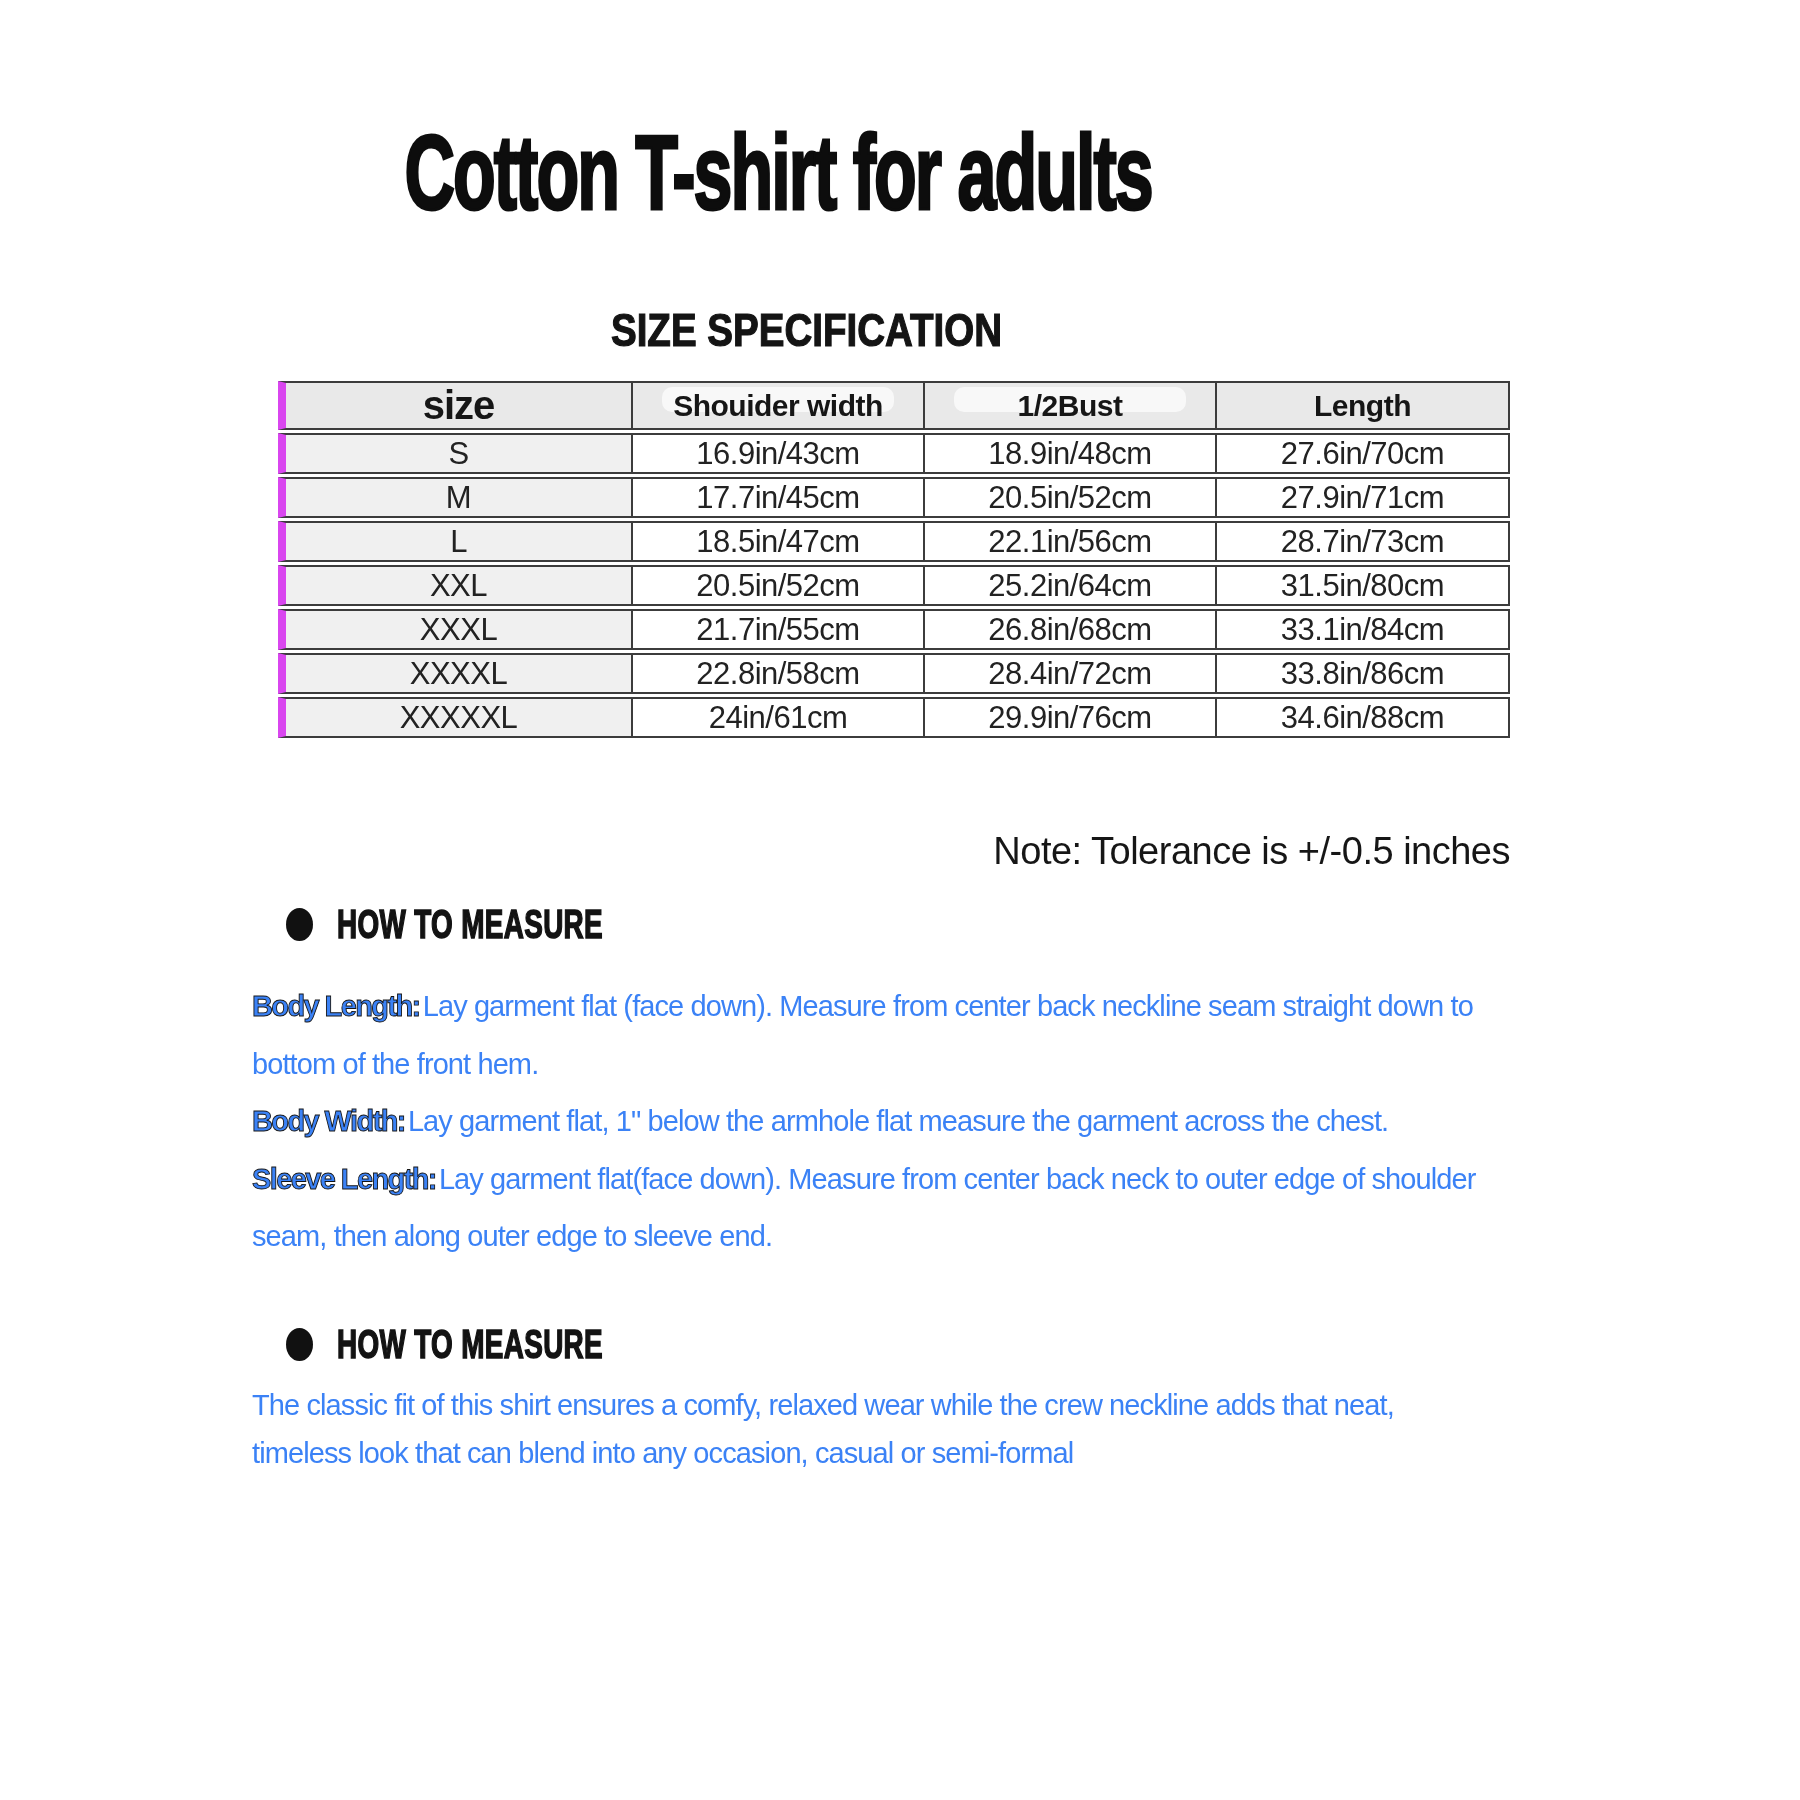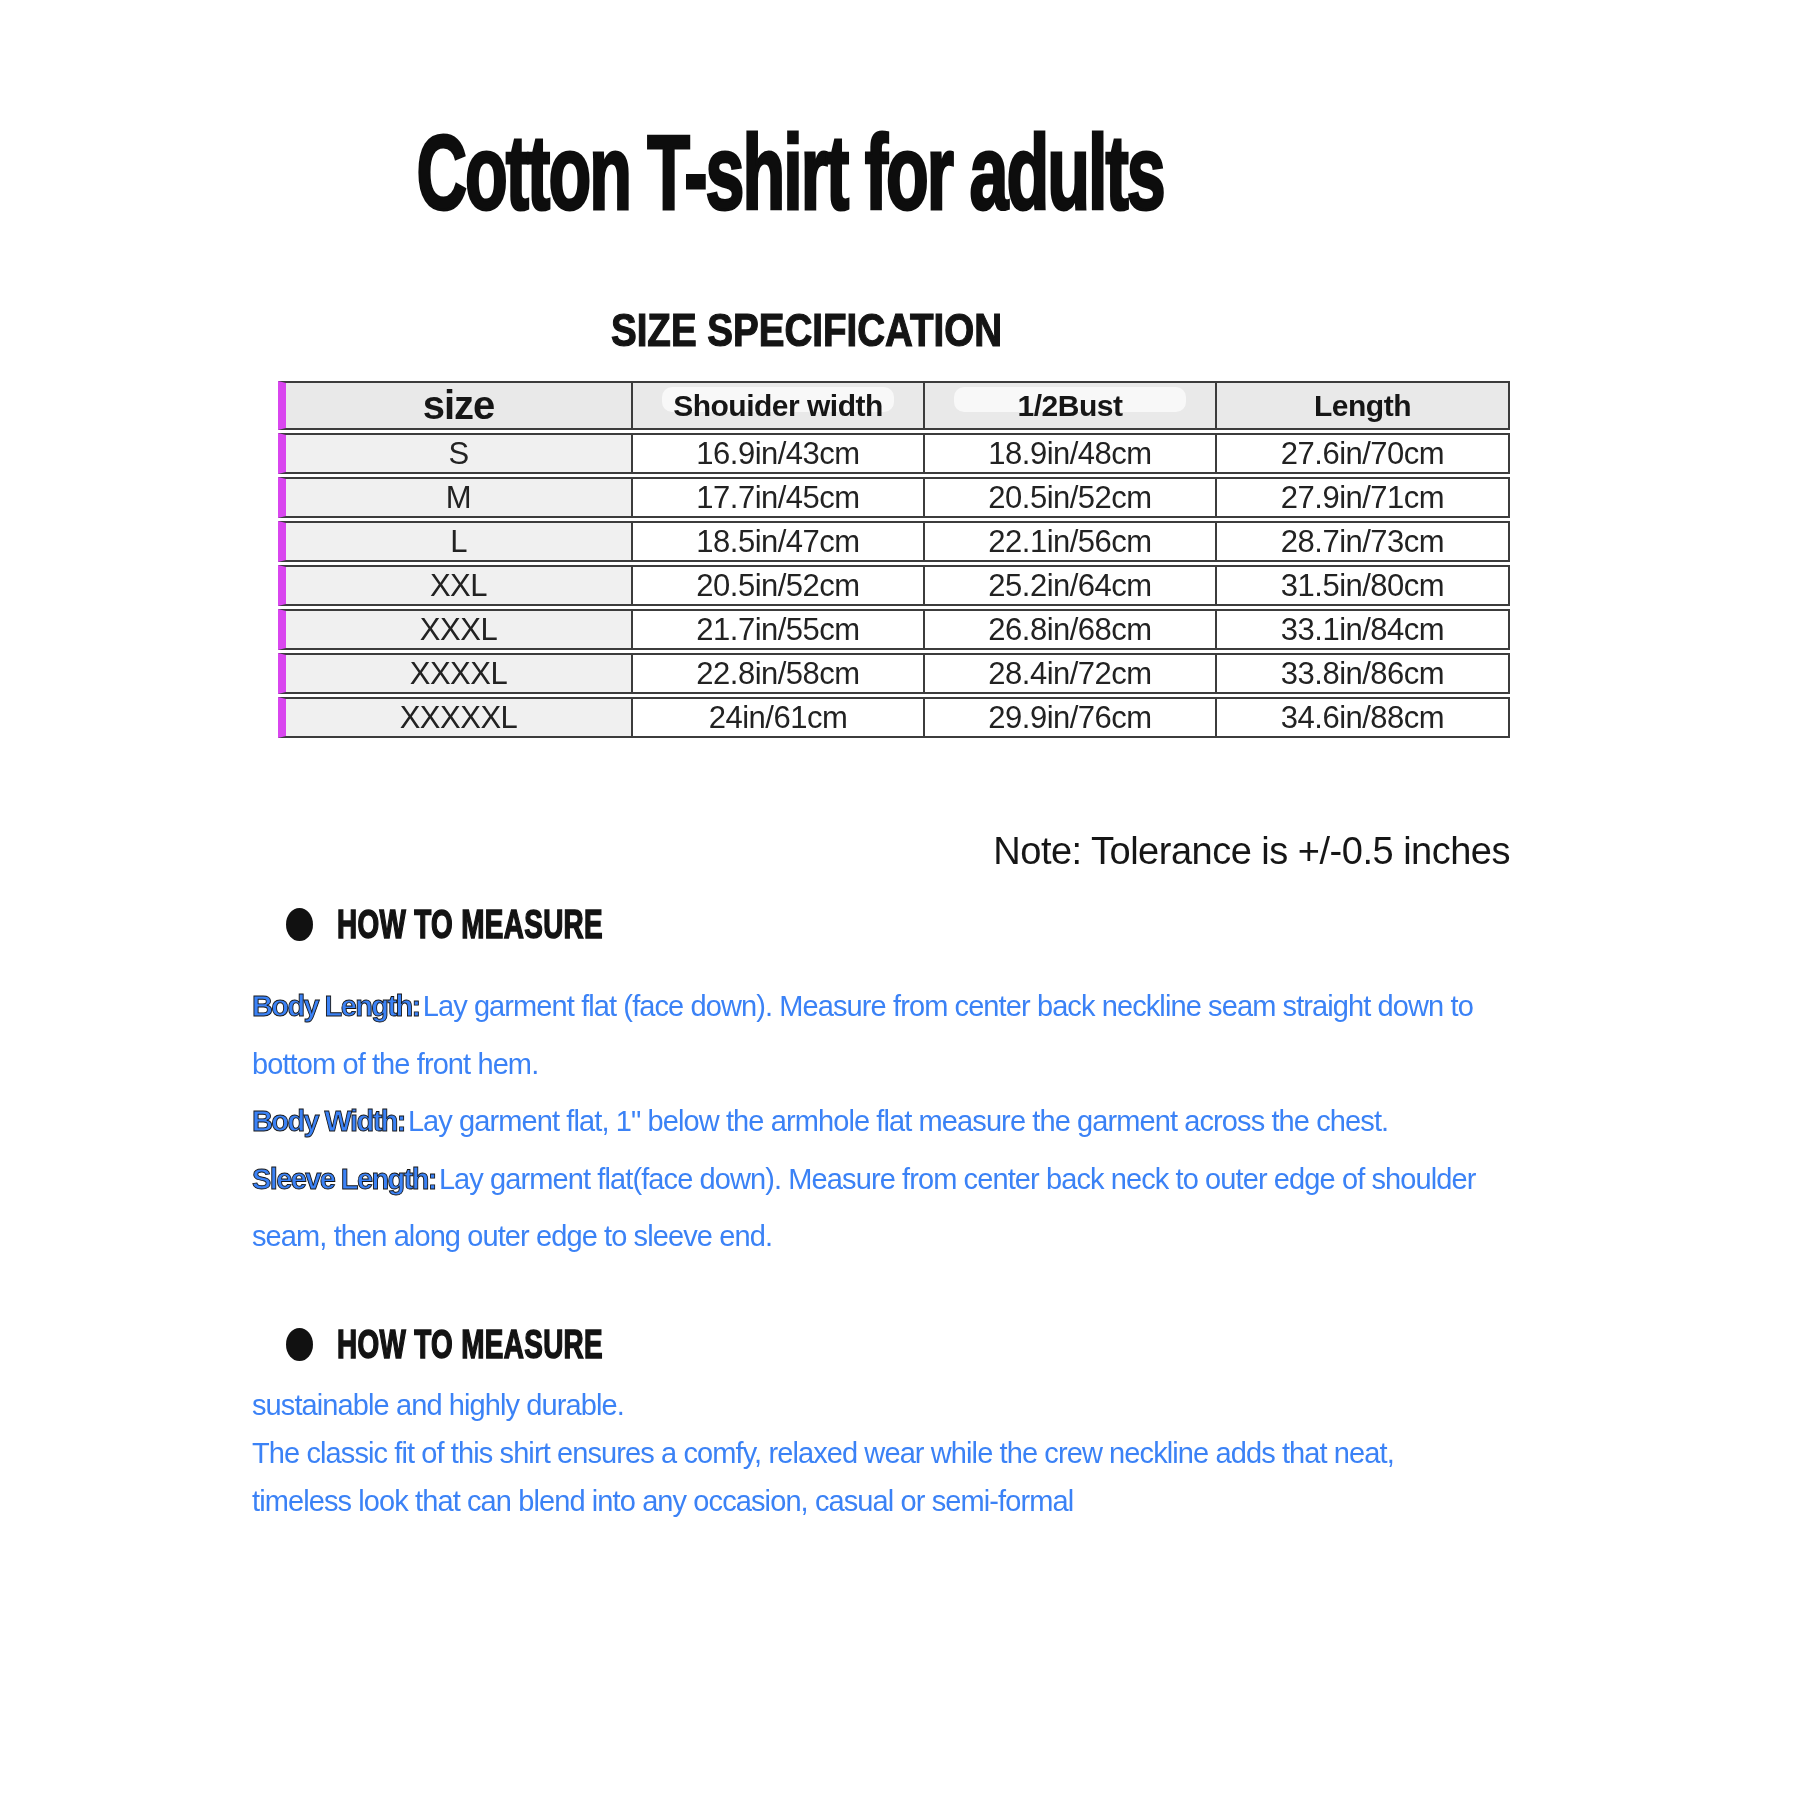--- a/index.html
+++ b/index.html
@@ -6,21 +6,21 @@
   .canvas {
     position:relative;
     width:1800px; height:1800px;
     background:#ffffff;
     overflow:hidden;
     font-family:"Liberation Sans","DejaVu Sans",sans-serif;
     color:#1b1b1b;
   }
 
   
-  .title-wrap { position:absolute; top:112px; left:12px; width:1556px; text-align:center; }
+  .title-wrap { position:absolute; top:112px; left:0; width:1556px; text-align:center; }
   .title-inner {
     display:inline-block; white-space:nowrap;
     font-size:106px; font-weight:900; letter-spacing:-3px; color:#0d0d0d;
     transform:scaleX(0.66); transform-origin:center;
     -webkit-text-stroke:3px #0d0d0d;
   }
 
   
   .spec-heading-wrap { position:absolute; top:302px; left:4px; width:1604px; text-align:center; }
   .spec-heading-inner {
@@ -185,18 +185,17 @@
       <div class="line"><span class="lbl">Body Width:</span><span>Lay garment flat, 1" below the armhole flat measure the garment across the chest.</span></div>
       <div class="line"><span class="lbl">Sleeve Length:</span><span>Lay garment flat(face down). Measure from center back neck to outer edge of shoulder</span></div>
       <div class="line"><span>seam, then along outer edge to sleeve end.</span></div>
     </div>
 
   <div class="measure-heading mh-2">
     <span class="bullet"></span>
     <span class="mh-text">HOW TO MEASURE</span>
   </div>
   <div class="para-block pb-2" id="para-block-2">
-      <div class="line"><span>sustainable and highly durable.</span></div>
       <div class="line"><span>The classic fit of this shirt ensures a comfy, relaxed wear while the crew neckline adds that neat,</span></div>
       <div class="line"><span>timeless look that can blend into any occasion, casual or semi-formal</span></div>
     </div>
 
 </div>
 
 </body></html>

